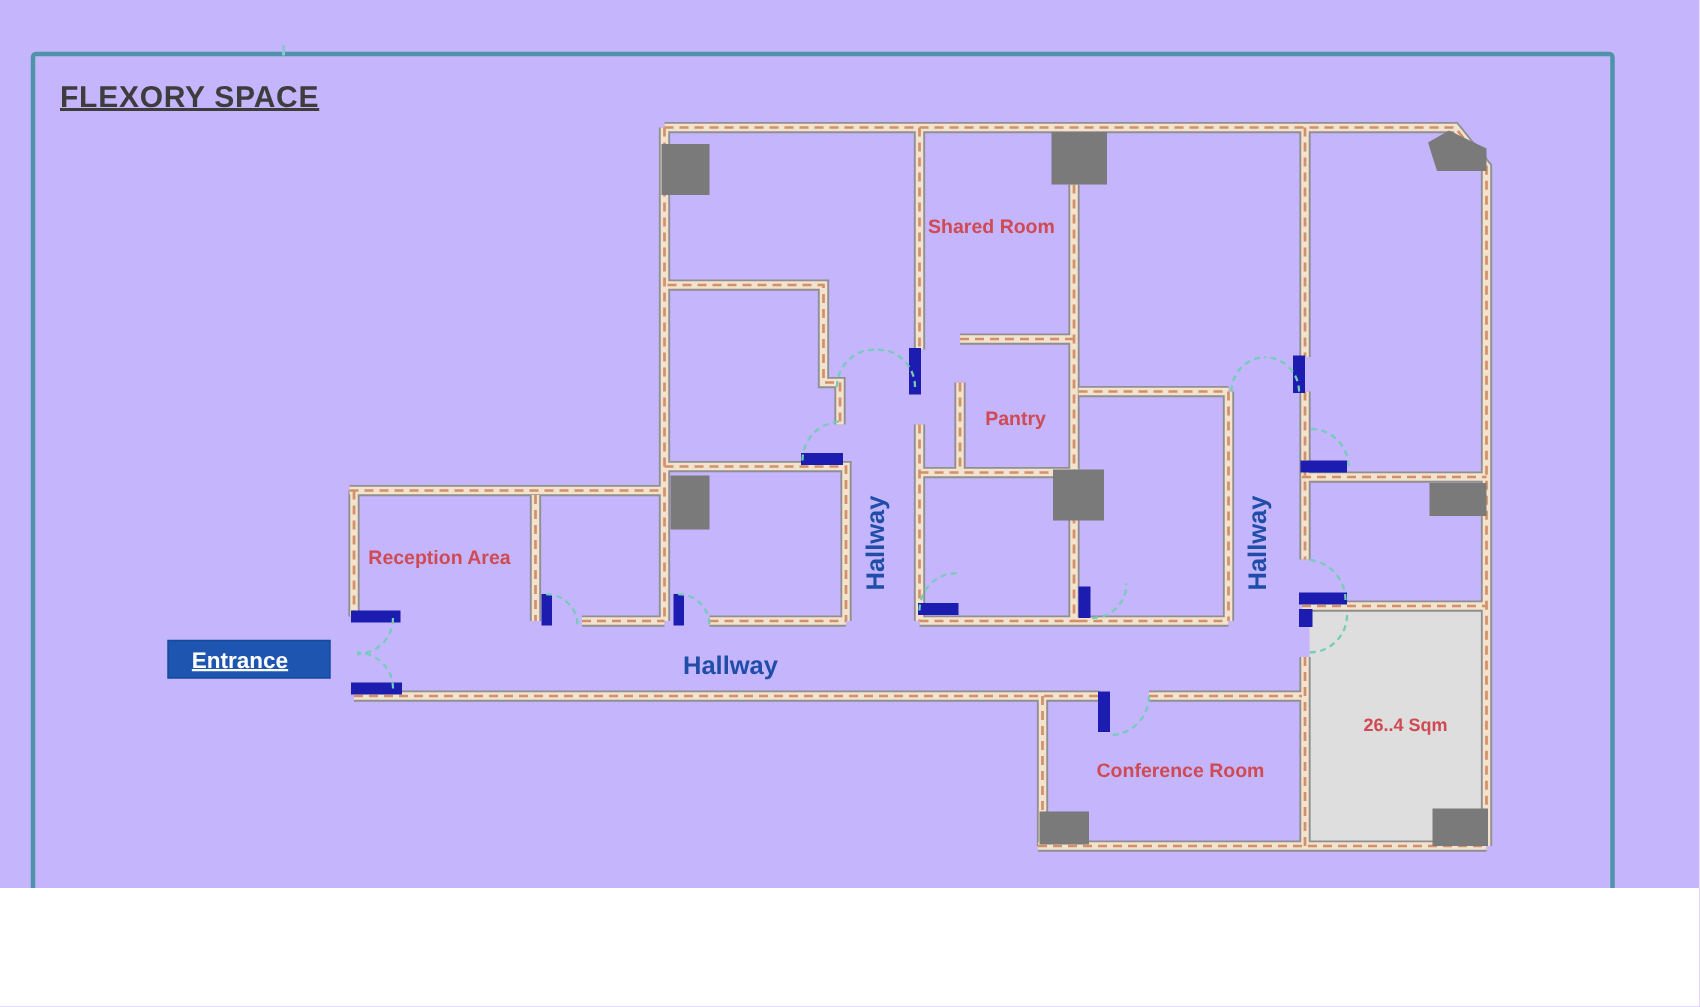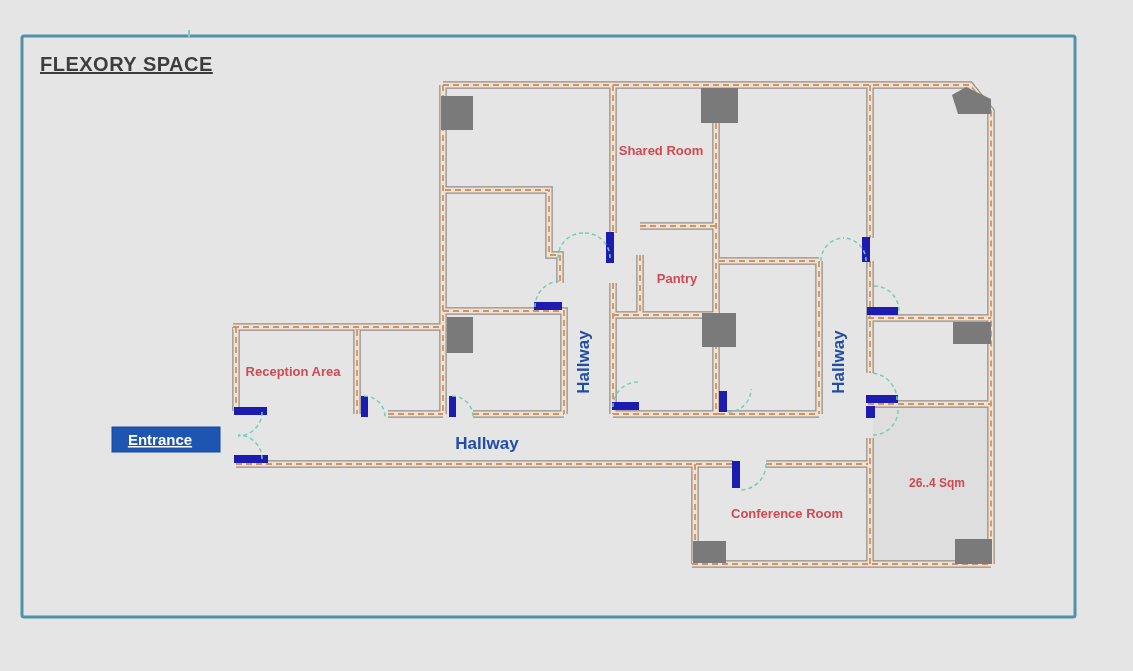--- a/index.html
+++ b/index.html
@@ -1,16 +1,16 @@
 <!DOCTYPE html>
 <html><head>
 <meta charset="utf-8">
 <style>
   html,body{margin:0;padding:0;background:#ffffff;}
-  .stage{position:relative;width:1133px;height:671px;background:#e5e5e5;overflow:hidden;
+  .stage{position:relative;width:1133px;height:592px;background:#c4b5fd;overflow:hidden;
          font-family:"Liberation Sans",sans-serif;}
   svg{position:absolute;left:0;top:0;}
   text{font-family:"Liberation Sans",sans-serif;}
   .title-text{font-size:20px;font-weight:bold;letter-spacing:0.5px;}
   .room-label{font-size:13px;font-weight:bold;}
   .small-label{font-size:12px;font-weight:bold;}
   .hall-label{font-size:17px;font-weight:bold;}
   .entrance-text{font-size:15px;font-weight:bold;}
   .arc{fill:none;stroke-width:1.5;stroke-dasharray:4 3;}
   .wall-edge{stroke-width:7.5;fill:none;}

